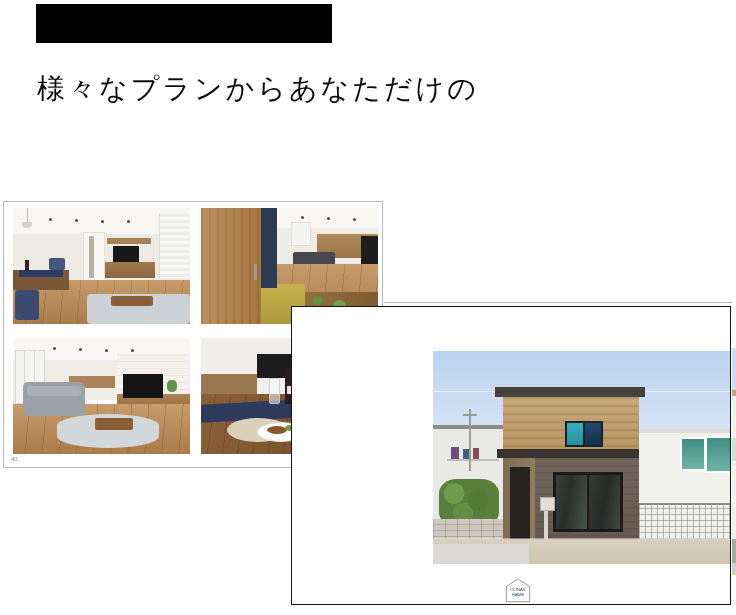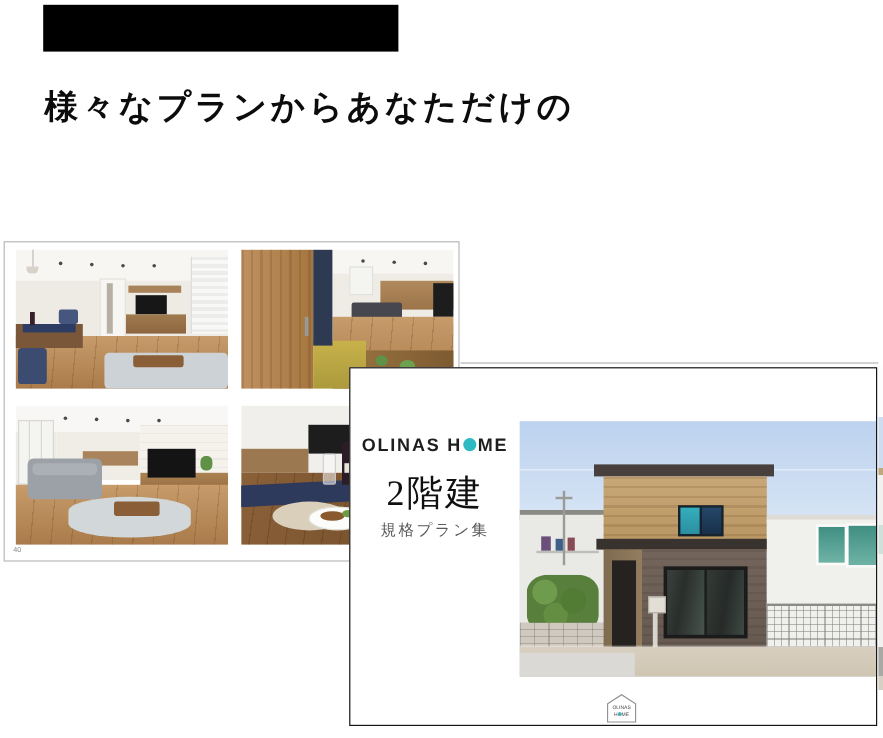--- a/index.html
+++ b/index.html
@@ -2,21 +2,21 @@
 <html><head>
 <meta charset="utf-8">
 <style>
   html,body{margin:0;padding:0;background:#fff;}
   #stage{position:relative;width:736px;height:615px;background:#ffffff;overflow:hidden;
          font-family:"Liberation Sans","DejaVu Sans",sans-serif;}
   .abs{position:absolute;}
 
   
   .title-bar{left:36px;top:4px;width:296px;height:39px;background:#000;}
-  .heading{left:37px;top:63px;font-size:28px;font-weight:bold;color:#0c0c0c;
+  .heading{left:37px;top:63px;font-size:28px;font-weight:normal;color:#0c0c0c;
            letter-spacing:3px;line-height:51px;white-space:nowrap;}
 
   
   .collage-page{left:3px;top:201px;width:380px;height:267px;background:#fff;
                 border:1px solid #b9b9b9;box-sizing:border-box;}
   .ph{position:absolute;width:177px;height:116px;background:#fff;overflow:hidden;}
   .dl{position:absolute;width:3px;height:3px;border-radius:50%;background:#4a4a4a;
       box-shadow:26px 1px 0 #4a4a4a,52px 2px 0 #4a4a4a,78px 2px 0 #4a4a4a;}
   .floor{position:absolute;left:0;right:0;bottom:0;
          background:repeating-linear-gradient(95deg,rgba(255,255,255,0) 0 16px,rgba(101,60,24,.22) 16px 17px),
@@ -140,25 +140,20 @@
     </div>
 
     <div class="page-num">40</div>
   </div>
 
   <div class="abs sheet-edge"></div>
 
   <div class="abs cover-card">
 
     <div class="cover-left">
-      <div class="brand">
-        <span>OLINAS H</span><span class="brand-dot"></span><span>ME</span>
-      </div>
-      <div class="cover-title">2階建</div>
-      <div class="cover-sub">規格プラン集</div>
     </div>
 
     <div class="house-photo">
       <div style="position:absolute;left:0;top:0;width:297px;height:125px;background:linear-gradient(to bottom,#bcd2ee 0%,#d8e5f5 70%,#e9eef7 100%);"></div>
       <div style="position:absolute;left:0;top:40px;width:297px;height:1px;background:rgba(255,255,255,0.55);"></div>
 
       <div style="position:absolute;left:0;top:74px;width:72px;height:8px;background:#8b8b86;"></div>
       <div style="position:absolute;left:0;top:78px;width:72px;height:112px;background:#e9e9e6;"></div>
       <div style="position:absolute;left:18px;top:96px;width:8px;height:12px;background:#6b4f7a;"></div>
       <div style="position:absolute;left:30px;top:98px;width:7px;height:10px;background:#3f5f8a;"></div>

